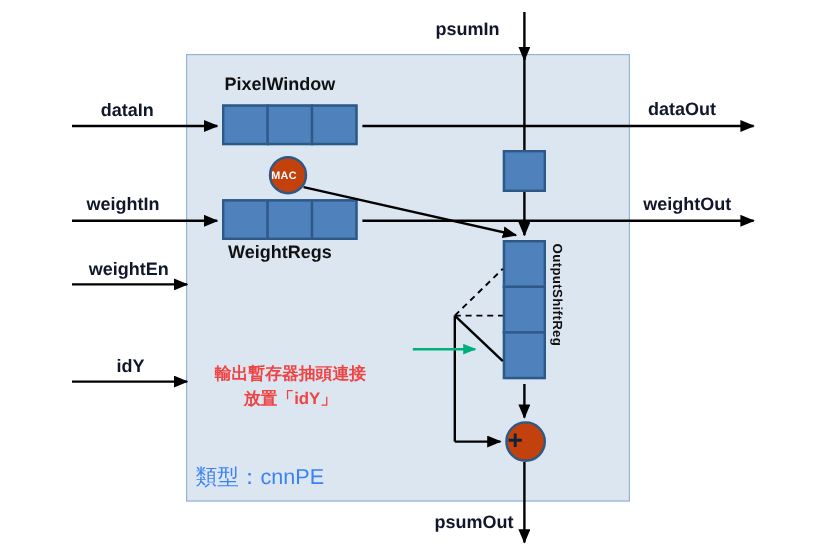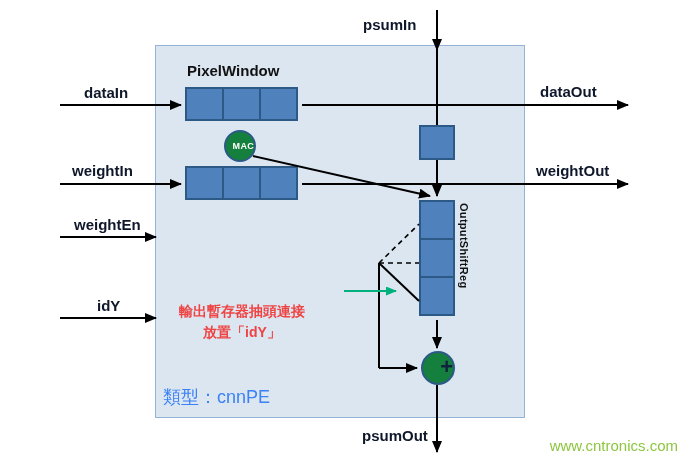--- a/index.html
+++ b/index.html
@@ -21,22 +21,22 @@
   .vcell{
     width:36px;height:40px;background:#4f81bd;border:2px solid #2d5986;
     box-sizing:border-box;margin-top:-2px;
   }
   .vcell:first-child{margin-top:0;}
   #psum-reg{
     left:419px;top:125px;width:36px;height:35px;background:#4f81bd;
     border:2px solid #2d5986;box-sizing:border-box;z-index:3;
   }
   .circle{
-    border-radius:50%;background:#15803d;border:2px solid #2d5986;
-    box-sizing:border-box;display:flex;align-items:center;justify-content:flex-end;z-index:4;
+    border-radius:50%;background:#c2410c;border:2px solid #2d5986;
+    box-sizing:border-box;display:flex;align-items:center;justify-content:flex-start;z-index:4;
   }
   #mac-circle{left:224px;top:130px;width:32px;height:32px;}
   #mac-circle span{color:#ffffff;font-size:9px;font-weight:700;letter-spacing:.3px;}
   #adder-circle{left:421px;top:351px;width:34px;height:34px;}
   #adder-circle span{color:#10233c;font-size:22px;font-weight:700;line-height:1;margin-top:-2px;}
   .port-label{font-size:15px;font-weight:700;color:#0f172a;z-index:6;white-space:nowrap;}
   .blk-label{font-size:15px;font-weight:700;color:#111;z-index:6;white-space:nowrap;}
   #label-pixelwindow{left:187px;top:62px;}
   #label-weightregs{left:190px;top:202px;}
   #label-shiftreg{
@@ -132,33 +132,33 @@
     <path d="M379,263 L419,224" stroke="#000" stroke-width="1.6" fill="none" stroke-dasharray="5,4"></path>
     <path d="M379,263 H419" stroke="#000" stroke-width="1.6" fill="none" stroke-dasharray="5,4"></path>
     <path d="M379,263 L419,301" stroke="#000" stroke-width="2" fill="none"></path>
     <path d="M379,263 V368" stroke="#000" stroke-width="2" fill="none"></path>
     <path d="M379,368 H417" stroke="#000" stroke-width="2" fill="none" marker-end="url(#ah)"></path>
 
     <path d="M344,291 H396" stroke="#00b07c" stroke-width="2.2" fill="none" marker-end="url(#ahg)"></path>
   </svg>
 
   <div class="abs blk-label" id="label-pixelwindow">PixelWindow</div>
+  <div class="abs blk-label" id="label-weightregs">WeightRegs</div>
   <div class="abs" id="label-shiftreg">OutputShiftReg</div>
 
   <div class="abs port-label" id="label-datain">dataIn</div>
   <div class="abs port-label" id="label-weightin">weightIn</div>
   <div class="abs port-label" id="label-weighten">weightEn</div>
   <div class="abs port-label" id="label-idy">idY</div>
   <div class="abs port-label" id="label-psumin">psumIn</div>
   <div class="abs port-label" id="label-psumout">psumOut</div>
   <div class="abs port-label" id="label-dataout">dataOut</div>
   <div class="abs port-label" id="label-weightout">weightOut</div>
 
   <div class="abs" id="annotation">
     <div>輸出暫存器抽頭連接</div>
     <div>放置「idY」</div>
   </div>
 
   <div class="abs" id="type-label">類型：cnnPE</div>
 
-  <div class="abs" id="watermark">www.cntronics.com</div>
 
 </div>
 
 </body></html>

